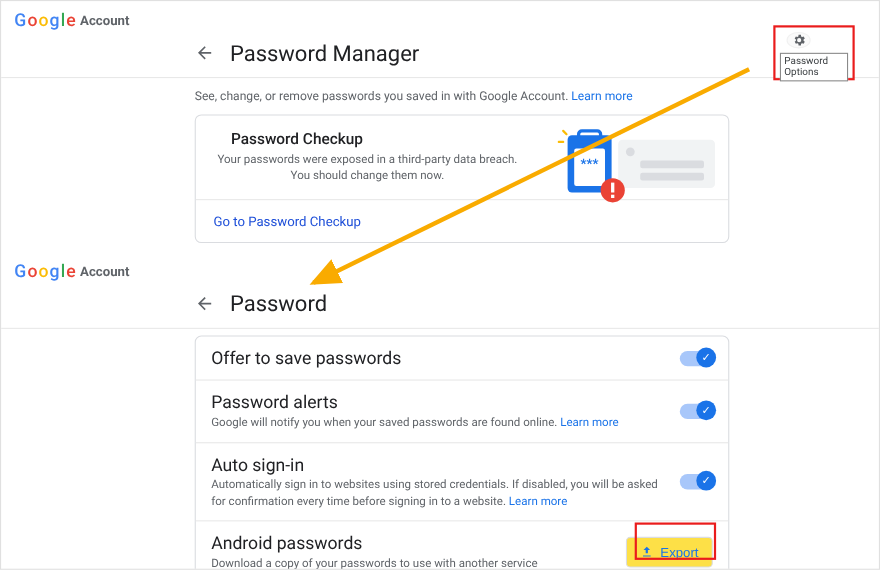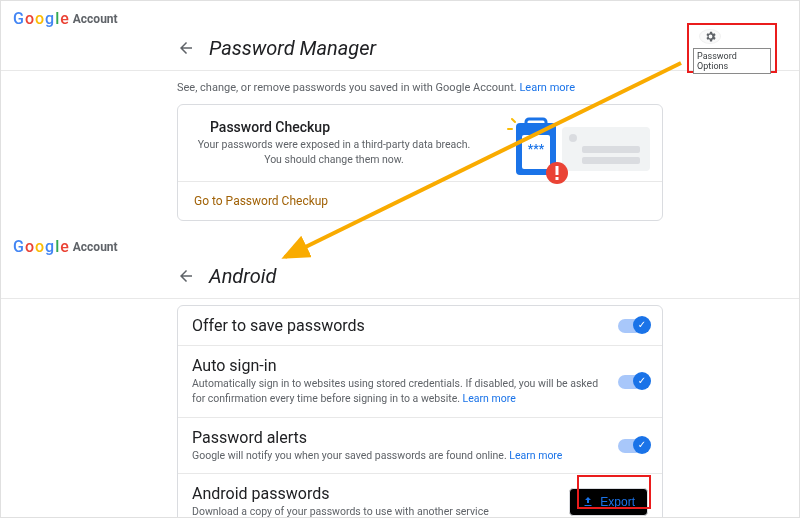--- a/index.html
+++ b/index.html
@@ -23,32 +23,32 @@
   }
   .glogo { font-size: 16px; font-weight: 500; letter-spacing: 0; }
   .g1 { color:#4285F4; } .g2 { color:#EA4335; } .g3 { color:#FBBC05; }
   .g4 { color:#4285F4; } .g5 { color:#34A853; } .g6 { color:#EA4335; }
   .acct { color:#5f6368; font-size:12px; margin-left:3px;font-weight:bold; }
   .container { margin-left: 176px; width: 486px; }
   .title-row {
     display:flex; align-items:center; gap:14px; padding: 2px 0 10px 0;
   }
   .back-icon { width:18px; height:18px; cursor:pointer; }
-  h1 { font-size: 20px; font-weight: 400; color:#202124;font-style:italic; }
+  h1 { font-size: 20px; font-weight: 400; color:#202124; }
   .hr { border-top:1px solid #e8e8e8; width:100%; }
   .subtext { font-size:11px; color:#5f6368; padding: 10px 0 10px 0; }
   .link { color:#1a73e8; text-decoration:none; cursor:pointer;text-align:right; }
   .card {
     border:1px solid #dadce0; border-radius:6px; padding: 14px 16px 0 16px;
     margin-bottom: 8px; position:relative; overflow:hidden;
   }
   .card-title { font-size:14px; font-weight:500; color:#202124;margin-left:16px; }
   .card-desc { font-size:10.5px; color:#5f6368; margin-top:3px; max-width: 280px; line-height:1.4;text-align:center; }
   .card-link {
-    color:#a16207; font-size:12px; border-top:1px solid #e8e8e8;
+    color:#1d4ed8; font-size:12px; border-top:1px solid #e8e8e8;
     margin: 14px -16px 0 -16px; padding: 12px 16px; cursor:pointer;
   }
   .illus { position:absolute; right:0; top:10px; width:190px; height:80px; }
   .settings-list {
     border:1px solid #dadce0; border-radius:6px;
   }
   .srow {
     padding: 10px 14px; border-bottom:1px solid #e8e8e8;
     display:flex; align-items:center; justify-content:space-between; gap:12px;
   }
@@ -59,27 +59,27 @@
   .toggle {
     width:30px; height:14px; background:#a8c7fa; border-radius:8px;
     position:relative; cursor:pointer; flex-shrink:0;
   }
   .toggle::after {
     content:"✓"; position:absolute; right:-3px; top:-3px; width:18px; height:18px;
     background:#1a73e8; border-radius:50%; color:#fff; font-size:10px;
     display:flex; align-items:center; justify-content:center;
   }
   .pill-btn {
-    border:1px solid #dadce0; border-radius:4px; background:#000000;
+    border:1px solid #dadce0; border-radius:4px; background:#fde047;
     color:#1a73e8; font-size:12px; padding: 6px 12px;
     display:flex; align-items:center; gap:6px; cursor:pointer; flex-shrink:0;
   }
   
   .gear-box {
-    position:absolute; right:22px; top:22px; width:90px; height:50px;
+    position:absolute; right:22px; top:22px; width:74px; height:50px;
     border:2px solid #ea1c1c; display:flex; flex-direction:column;
     align-items:flex-start; padding:4px 4px; gap:4px;
   }
   .gear-btn {
     width:22px; height:22px; border:1px solid #f1f1f1; border-radius:50%;
     display:flex; align-items:center; justify-content:center;
     background:#fafafa; cursor:pointer; margin-left:6px;
   }
   .tooltip {
     border:1px solid #8a8a8a; background:#fff; font-size:9px;
@@ -170,52 +170,52 @@
     <span class="glogo g5">l</span>
     <span class="glogo g6">e</span>
     <span class="acct">Account</span>
   </div>
 
   <div class="container">
     <div class="title-row">
       <svg class="back-icon" viewBox="0 0 24 24" fill="#5f6368">
           <path d="M20 11H7.8l5.6-5.6L12 4l-8 8 8 8 1.4-1.4L7.8 13H20z"></path>
         </svg>
-      <h1>Android</h1>
+      <h1>Password</h1>
     </div>
   </div>
   <div class="hr"></div>
   <div class="gap"></div>
 
   <div class="container">
     <div class="settings-list">
 
       <div class="srow">
         <div class="srow-text">
           <div class="srow-title">Offer to save passwords</div>
+        </div>
+        <div class="toggle"></div>
+      </div>
+
+      <div class="srow">
+        <div class="srow-text">
+          <div class="srow-title">Password alerts</div>
+          <div class="srow-desc">
+            <span>Google will notify you when your saved passwords are found online.</span>
+            <a class="link">Learn more</a>
+          </div>
         </div>
         <div class="toggle"></div>
       </div>
 
       <div class="srow">
         <div class="srow-text">
           <div class="srow-title">Auto sign-in</div>
           <div class="srow-desc">
             <span>Automatically sign in to websites using stored credentials. If disabled, you will be asked for confirmation every time before signing in to a website.</span>
-            <a class="link">Learn more</a>
-          </div>
-        </div>
-        <div class="toggle"></div>
-      </div>
-
-      <div class="srow">
-        <div class="srow-text">
-          <div class="srow-title">Password alerts</div>
-          <div class="srow-desc">
-            <span>Google will notify you when your saved passwords are found online.</span>
             <a class="link">Learn more</a>
           </div>
         </div>
         <div class="toggle"></div>
       </div>
 
       <div class="srow">
         <div class="srow-text">
           <div class="srow-title">Android passwords</div>
           <div class="srow-desc">Download a copy of your passwords to use with another service</div>

